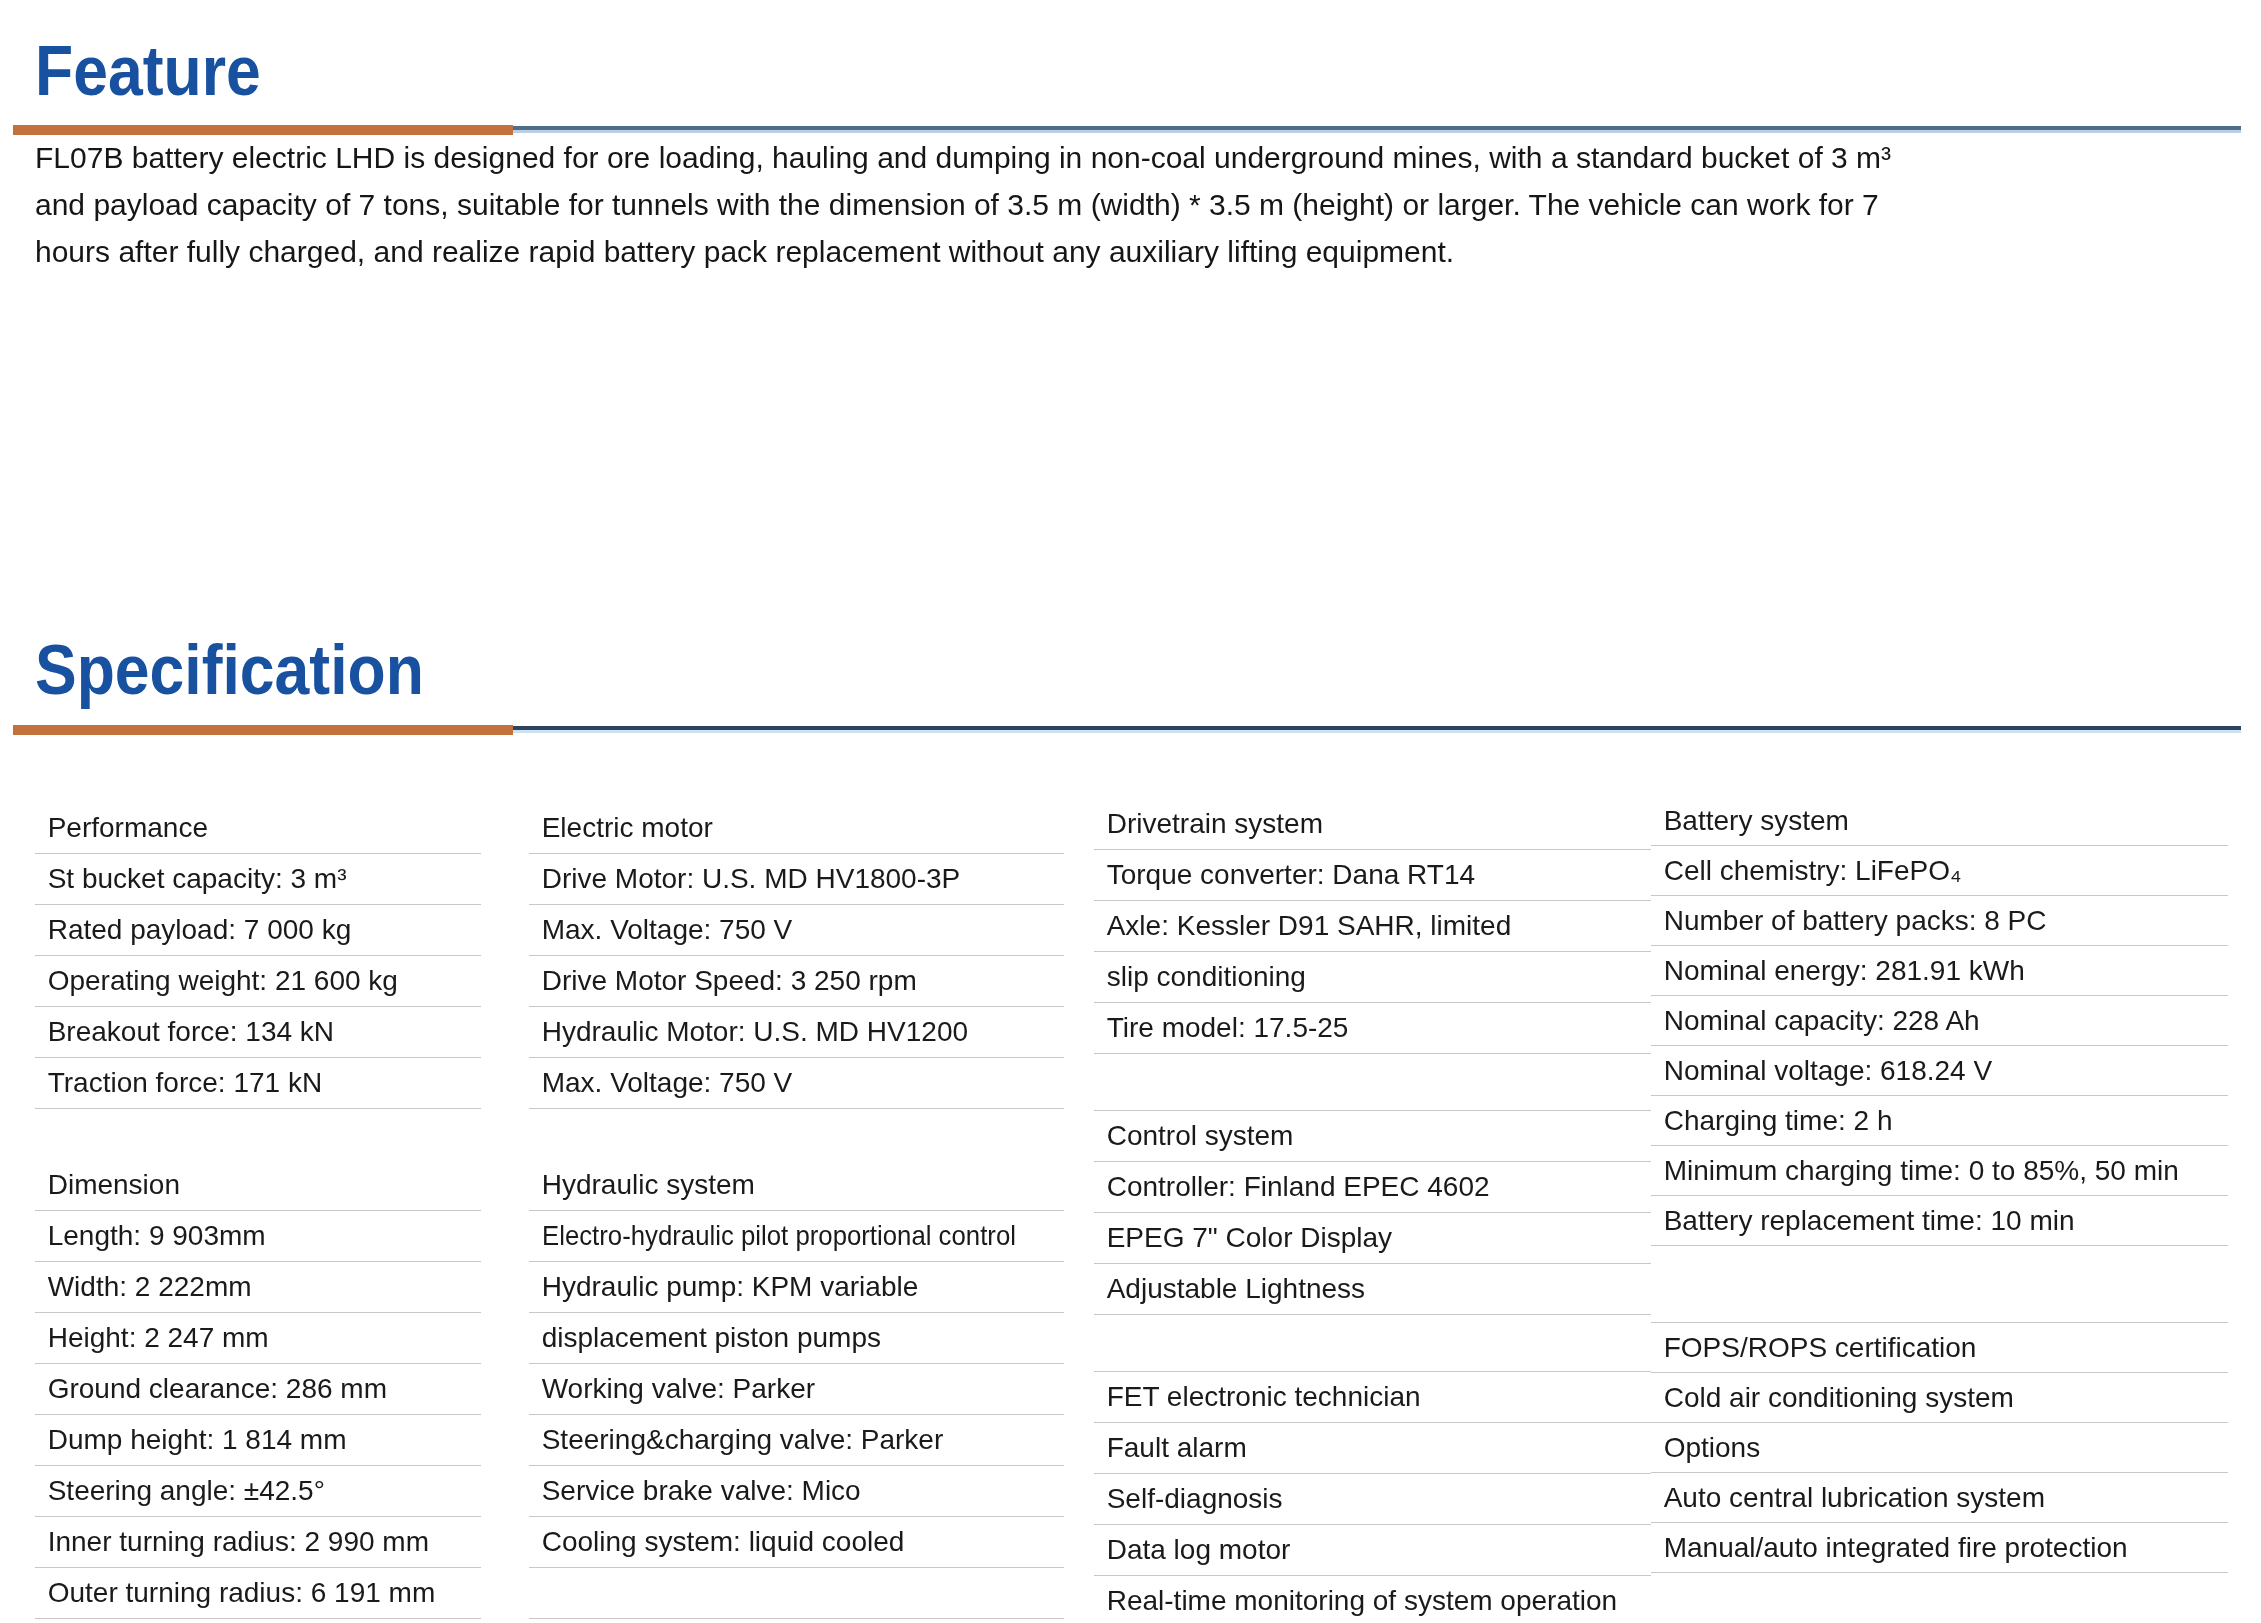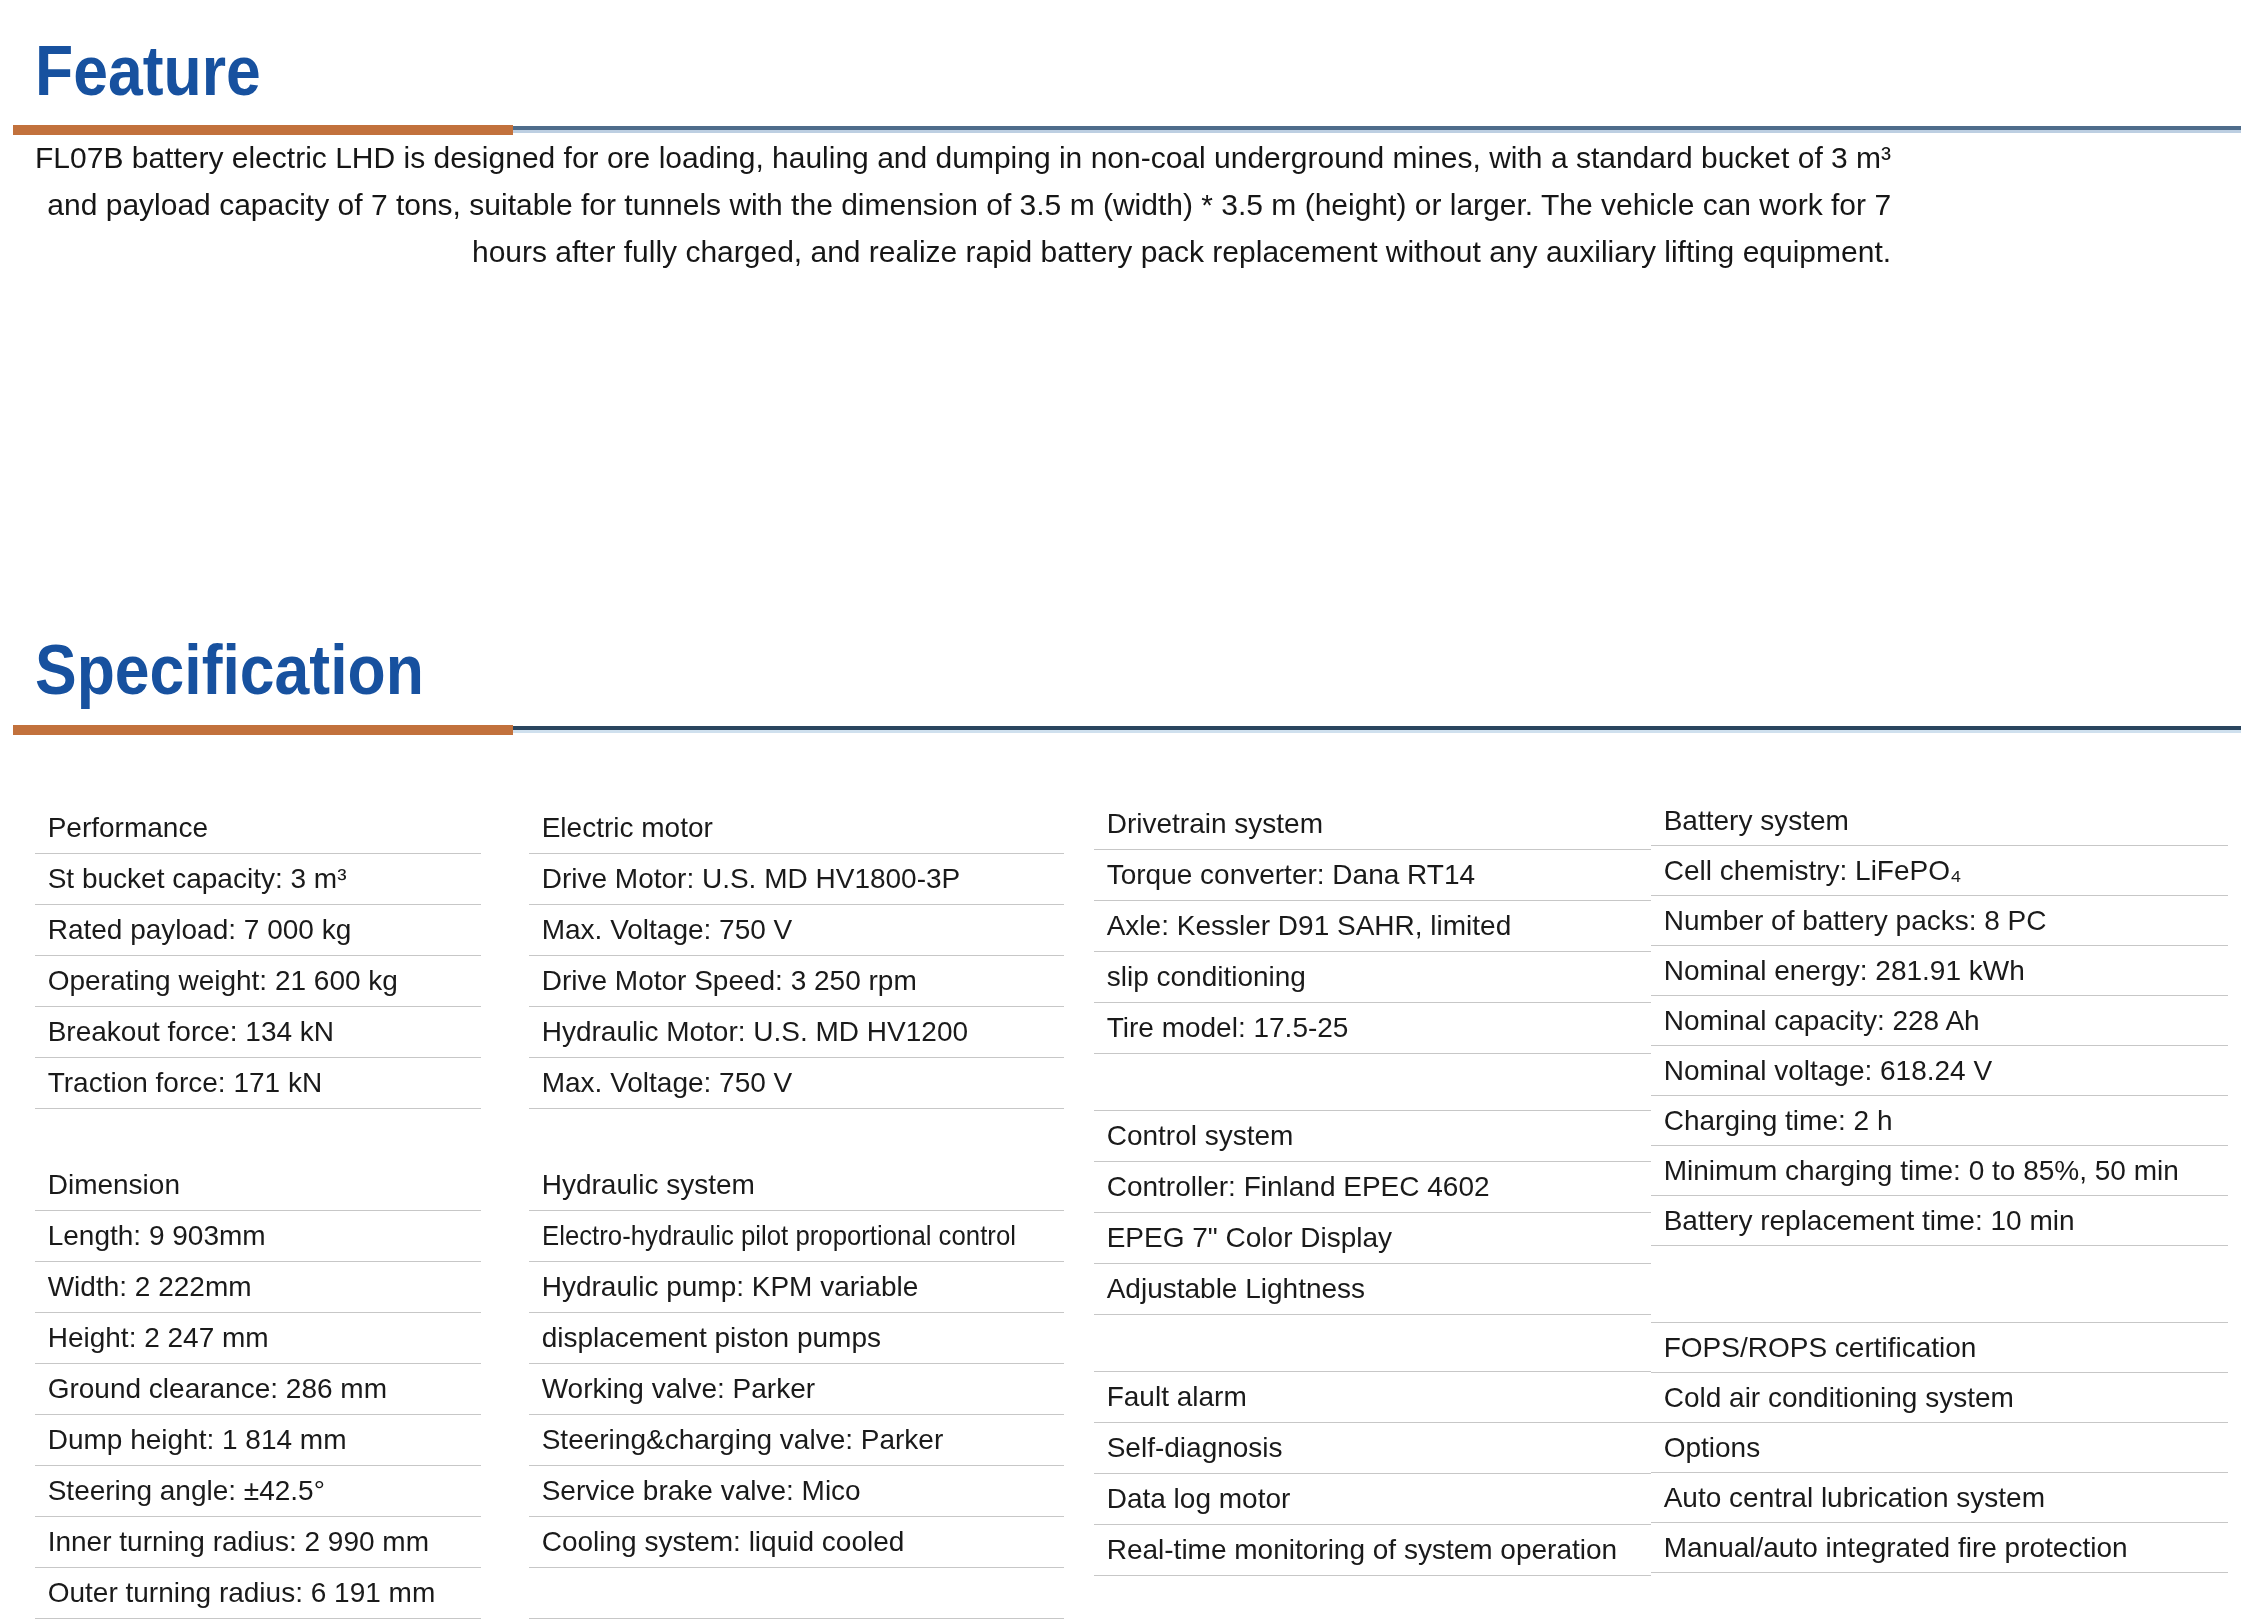--- a/index.html
+++ b/index.html
@@ -19,21 +19,21 @@
 
   .rule { position:absolute; left:12.7px; width:2228px; height:9.5px; }
   #feature-rule { top:125px; }
   #spec-rule    { top:725px; }
   .rule .orange { position:absolute; left:0; top:0; width:500px; height:9.5px; background:#c2713c; }
   .rule .line   { position:absolute; left:500px; right:0; top:1.3px; height:7px; }
   #feature-rule .line { background:linear-gradient(to bottom,#4e6c8b 0%,#4e6c8b 55%,#bdcfe2 55%,#bdcfe2 100%); }
   #spec-rule .line    { background:linear-gradient(to bottom,#2a455f 0%,#2a455f 55%,#cfe0ee 55%,#cfe0ee 100%); }
 
   .para { position:absolute; left:35px; top:134px; font-size:30px; line-height:47px; color:#161616; }
-  .para .pline { white-space:nowrap;text-align:right; }
+  .para .pline { white-space:nowrap; }
 
   .col { position:absolute; }
   .row {
     box-sizing:border-box; display:flex; align-items:center;
     border-bottom:1.9px solid #c7c7c7; padding-left:12.7px;
     font-size:28px; white-space:nowrap; color:#1a1a1a;
   }
   .noborder { border-bottom:none; }
   .c1 { left:35px;   top:803px; width:446px; }
   .c2 { left:529px;  top:803px; width:535px; }
@@ -115,20 +115,21 @@
     <div class="row">Torque converter: Dana RT14</div>
     <div class="row">Axle: Kessler D91 SAHR, limited</div>
     <div class="row">slip conditioning</div>
     <div class="row">Tire model: 17.5-25</div>
     <div class="row sp"></div>
     <div class="row">Control system</div>
     <div class="row">Controller: Finland EPEC 4602</div>
     <div class="row">EPEG 7" Color Display</div>
     <div class="row">Adjustable Lightness</div>
     <div class="row sp"></div>
+    <div class="row">FET electronic technician</div>
     <div class="row">Fault alarm</div>
     <div class="row">Self-diagnosis</div>
     <div class="row">Data log motor</div>
     <div class="row">Real-time monitoring of system operation</div>
   </div>
 
   <div class="col c4">
     <div class="row">Battery system</div>
     <div class="row">Cell chemistry: LiFePO₄</div>
     <div class="row">Number of battery packs: 8 PC</div>

